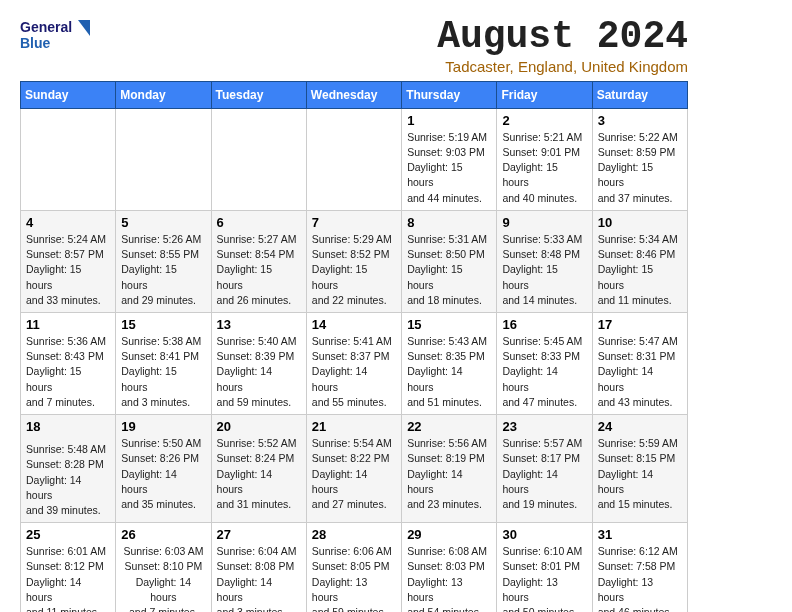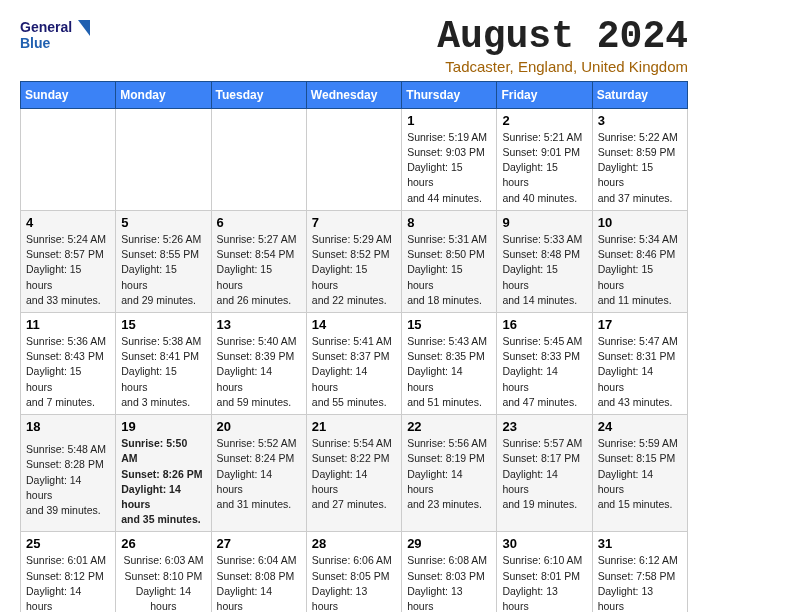--- a/index.html
+++ b/index.html
@@ -248,21 +248,21 @@
         <tr>
           <td>
             <span class="day-num">18</span>
             <div class="day-info" style="white-space: pre-line; margin-top: 8px;">Sunrise: 5:48 AM
 Sunset: 8:28 PM
 Daylight: 14 hours
 and 39 minutes.</div>
           </td>
           <td>
             <span class="day-num">19</span>
-            <div class="day-info" style="white-space: pre-line; font-weight: bold;">Sunrise: 5:50 AM
+            <div class="day-info" style="white-space: pre-line;">Sunrise: 5:50 AM
 Sunset: 8:26 PM
 Daylight: 14 hours
 and 35 minutes.</div>
           </td>
           <td>
             <span class="day-num">20</span>
             <div class="day-info" style="white-space: pre-line;">Sunrise: 5:52 AM
 Sunset: 8:24 PM
 Daylight: 14 hours
 and 31 minutes.</div>

